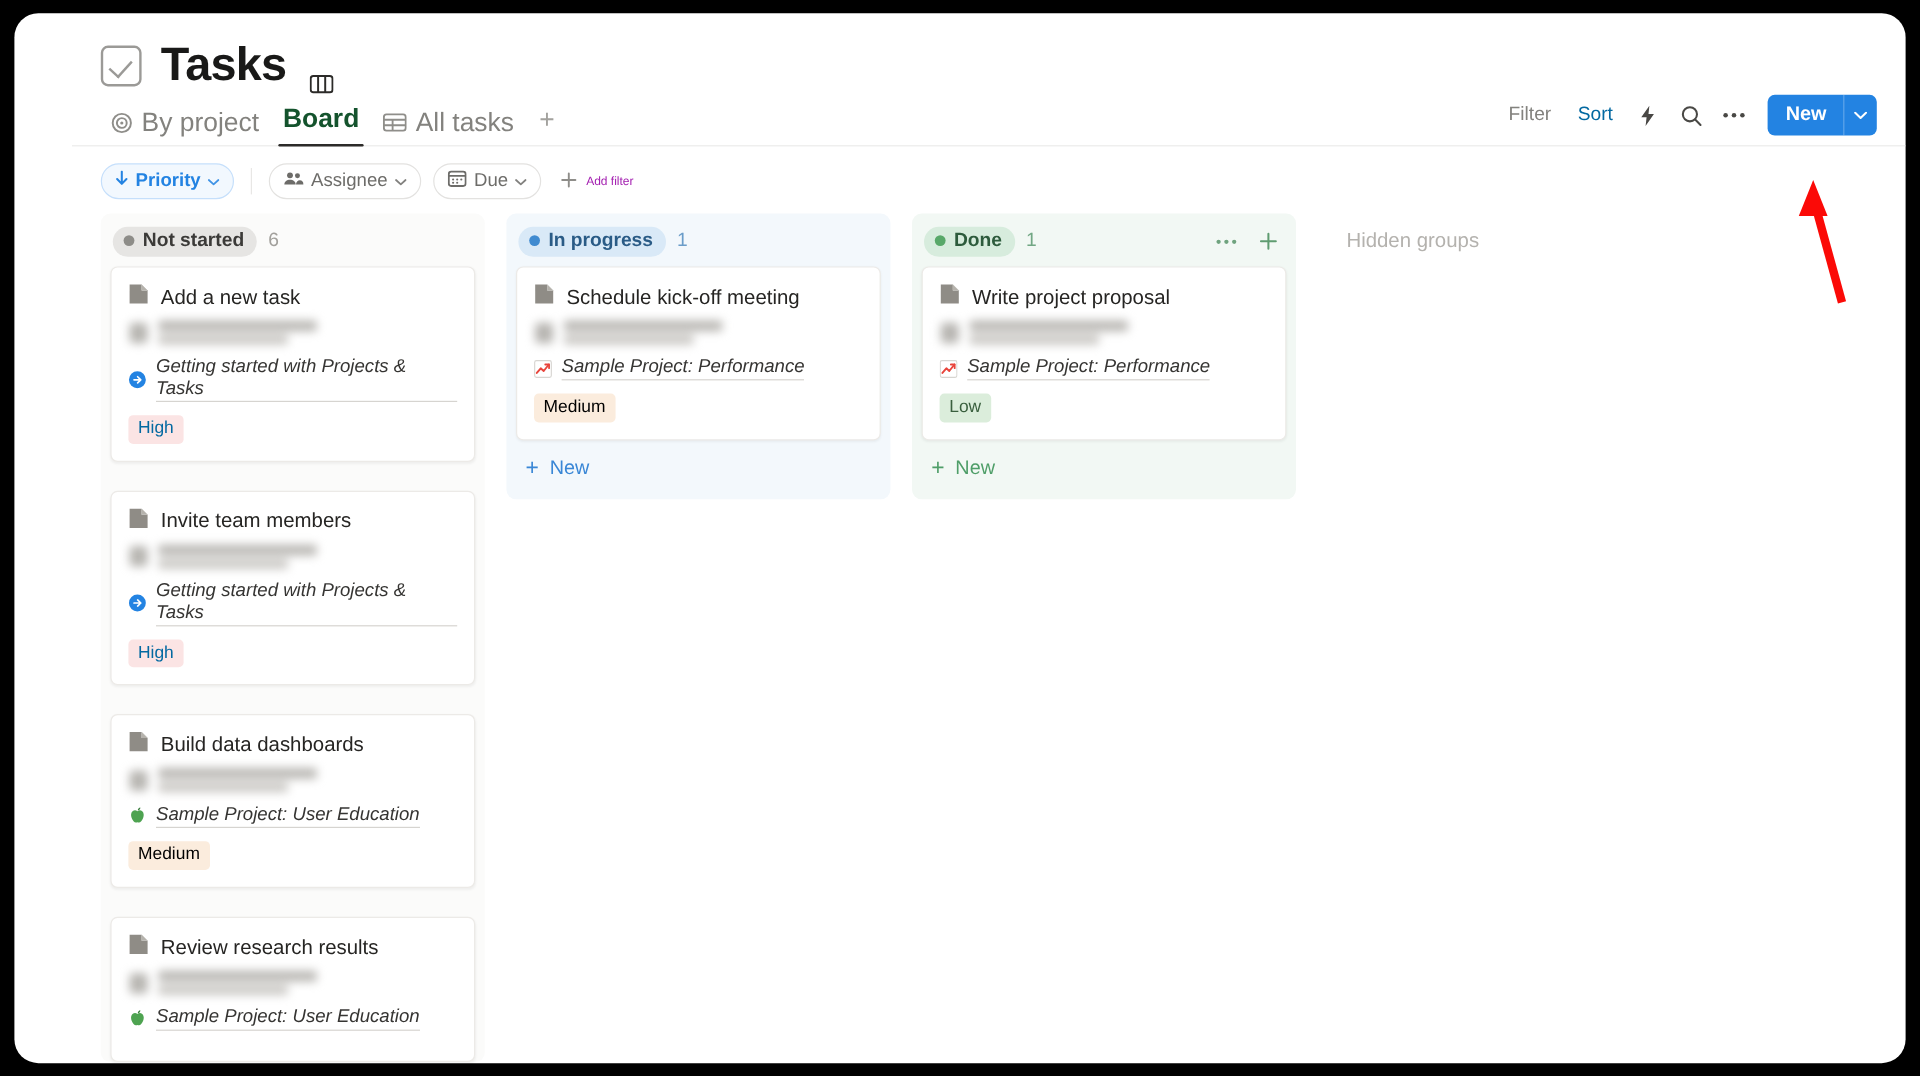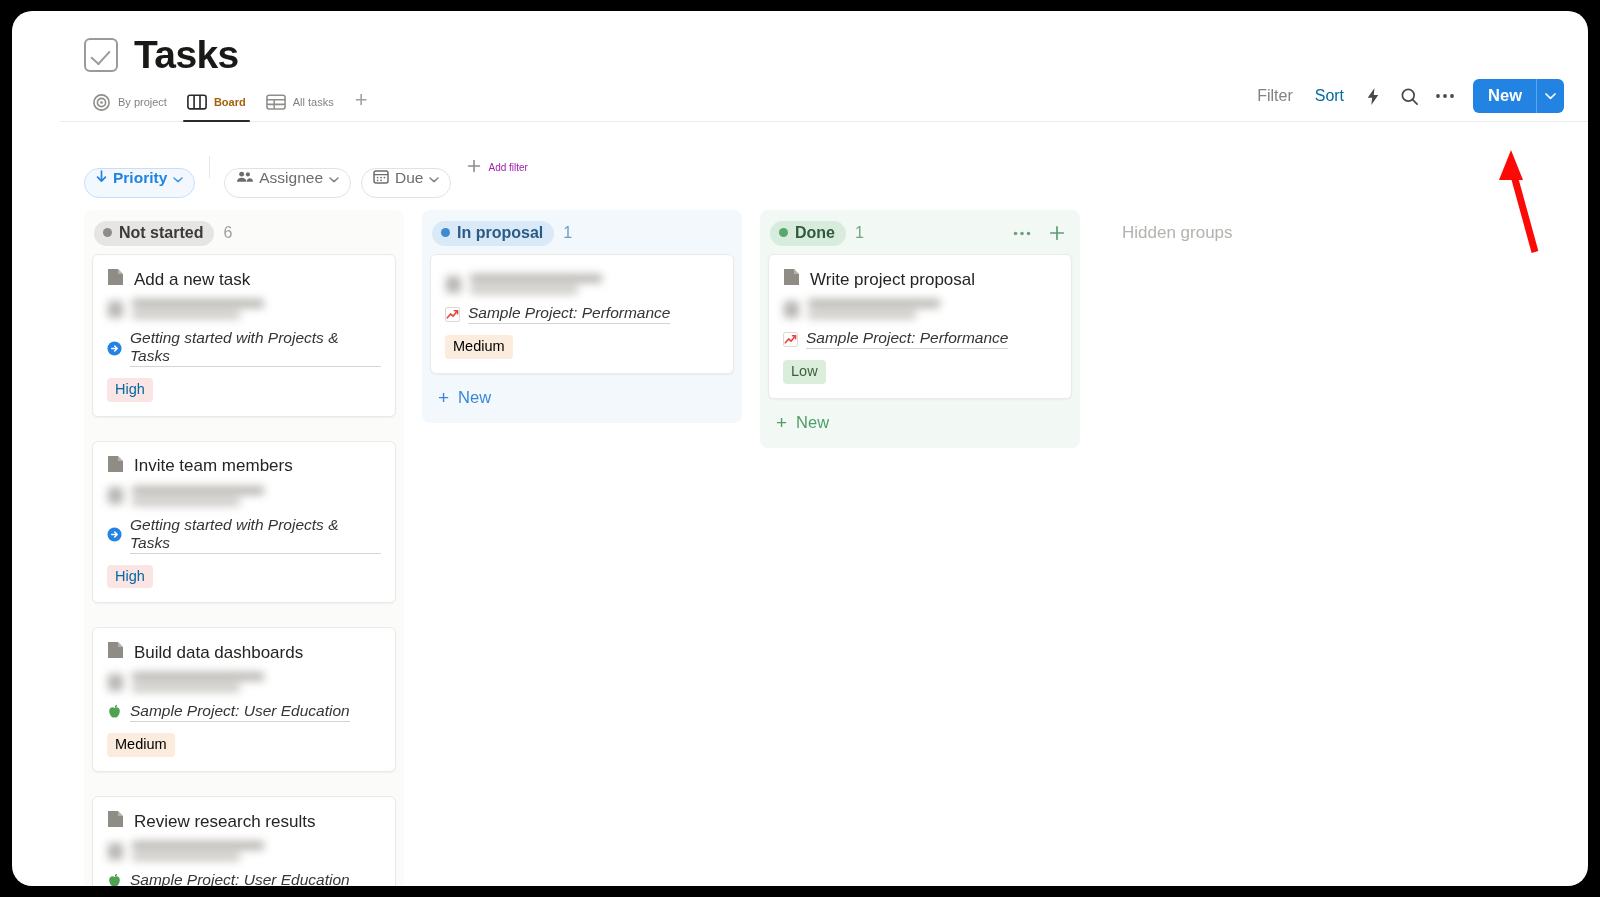--- a/index.html
+++ b/index.html
@@ -75,30 +75,30 @@
     display: flex;
     align-items: center;
     gap: 4px;
     height: 100%;
   }
   .tab {
     display: flex;
     align-items: center;
     gap: 7px;
     padding: 0 8px 9px 8px;
-    font-size: 11px;
+    font-size: 22px;
     color: #83827e;
     cursor: pointer;
     position: relative;
     height: 100%;
     align-self: stretch;
     padding-top: 4px;
     justify-content: flex-end;
   }
-  .tab.active { color: #a16207; font-weight: 600; }
+  .tab.active { color: #14532d; font-weight: 600; flex-direction: column; }
   .tab.active::after {
     content: "";
     position: absolute;
     left: 4px; right: 4px; bottom: -1px;
     height: 2.5px;
     background: #2c2b29;
     border-radius: 2px;
   }
   .tab .ico { display: flex; align-items: center; }
   .tab-plus {
@@ -154,31 +154,31 @@
 
   
   .filter-bar {
     display: flex;
     align-items: center;
     gap: 10px;
     padding: 14px 24px 12px 24px;
   }
   .chip {
     display: inline-flex;
+    align-items: center;
     gap: 6px;
     height: 30px;
     padding: 0 11px;
     border: 1px solid #e3e2e0;
     border-radius: 16px;
     font-size: 15.5px;
     color: #6d6c69;
     background: #fff;
     cursor: pointer;
     white-space: nowrap;
-    margin-top: 32px;
   }
   .chip.sort {
     border-color: #c5dffb;
     background: #f2f8fe;
     color: #2383e2;
     font-weight: 600;
   }
   .chip .cv { opacity: .85; }
   .sep-v {
     width: 1px; height: 22px;
@@ -623,27 +623,37 @@
             </div>
           </div>
 
         </div>
       </div>
 
       <div class="column col-inprogress">
         <div class="col-head">
           <span class="status-pill pill-blue">
             <span class="dot"></span>
-            <span>In proposal</span>
+            <span>In progress</span>
           </span>
           <span class="col-count cnt-blue">1</span>
         </div>
 
         <div class="cards">
           <div class="card">
+            <div class="card-title">
+              <span class="doc-ico">
+                <svg width="17" height="18" viewBox="0 0 17 18">
+                    <path d="M1 1h10l5 5v11H1z" fill="#8f8c86"></path>
+                    <path d="M11 1v5h5z" fill="#ffffff"></path>
+                    <path d="M11 1l5 5h-5z" fill="#b5b2ac"></path>
+                  </svg>
+              </span>
+              <span>Schedule kick-off meeting</span>
+            </div>
             <div class="card-blur">
               <span class="blur-av"></span>
               <span class="blur-lines">
                 <span class="blur-l1"></span>
                   <span class="blur-l2"></span>
               </span>
             </div>
             <div class="card-rel">
               <span class="rel-ico">
                 <svg width="15" height="15" viewBox="0 0 16 16">

